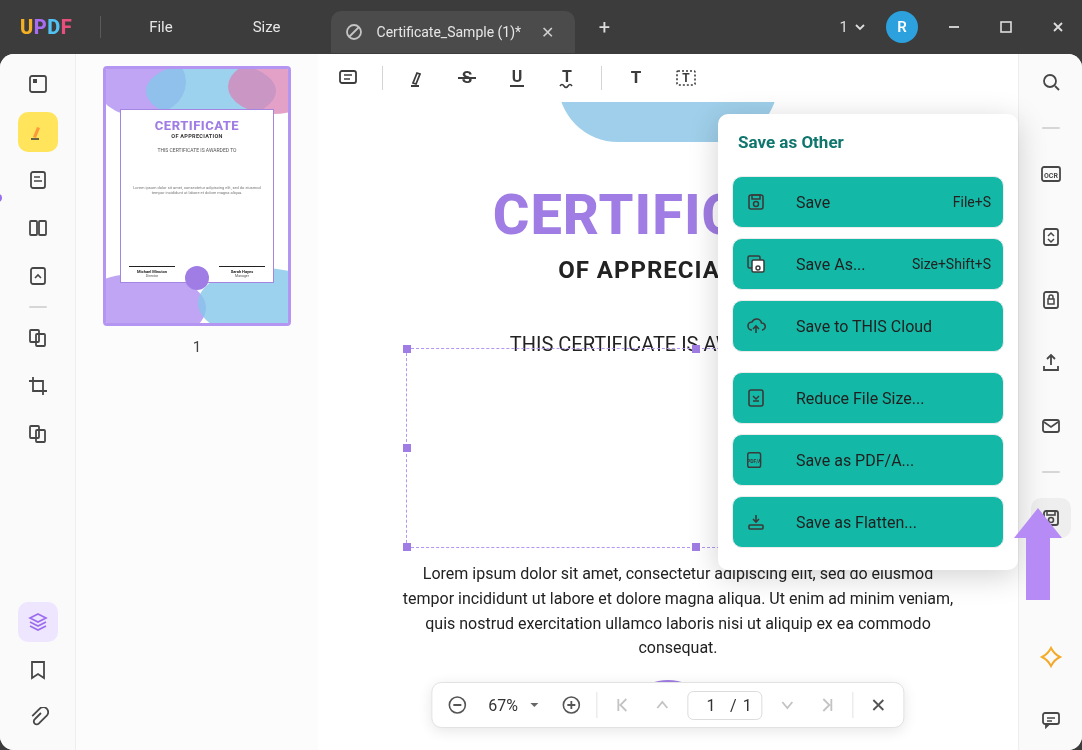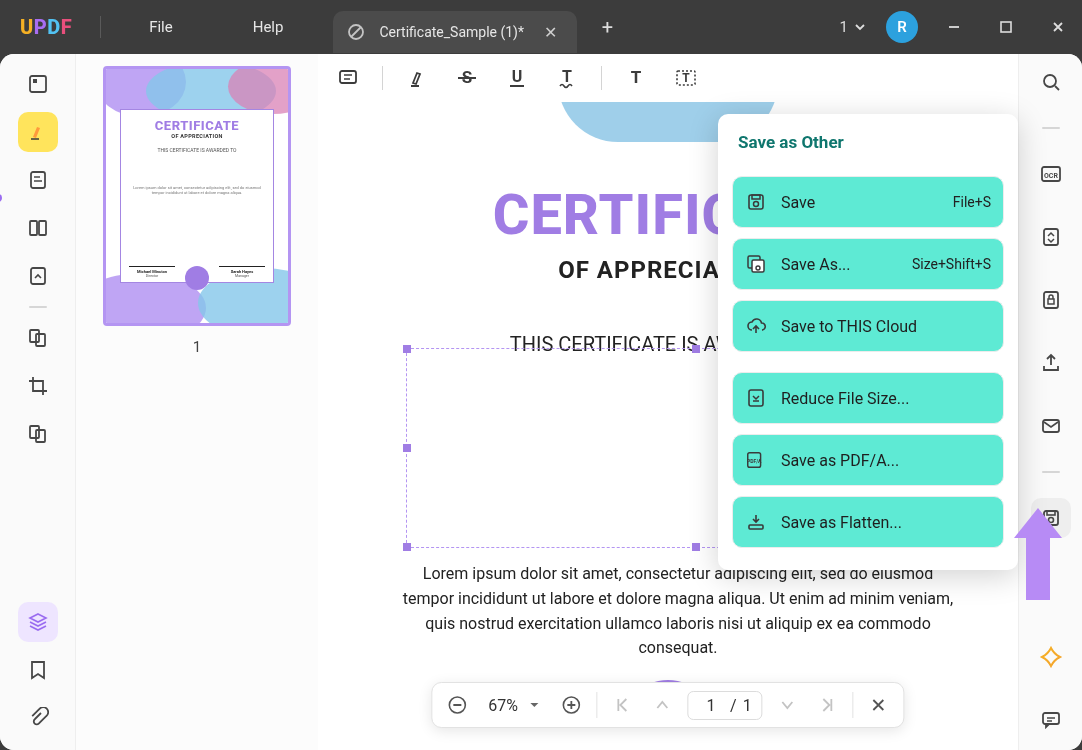--- a/index.html
+++ b/index.html
@@ -68,21 +68,21 @@
 .h-lm { left:-4px; top:50%; margin-top:-4px;} .h-rm { right:-4px; top:50%; margin-top:-4px;}
 .lorem-body { position:absolute; top:460px; left:80px; right:60px; font-size:16px; color:#222; text-align:center; line-height:1.55;}
 .seal { position:absolute; top:578px; left:50%; transform:translateX(-50%); width:100px; height:100px;}
 .seal .outer { width:100px; height:100px; border-radius:50%; background:#a07de4; position:relative;}
 .seal .inner { position:absolute; top:10px; left:10px; width:80px; height:80px; border-radius:50%; background:#d69ae0;}
 
 .right-rail { width:64px; background:#fafafa; display:flex; flex-direction:column; align-items:center; padding-top:8px; gap:23px; border-left:1px solid #eee;}
 
 .save-panel { position:absolute; top:60px; right:64px; width:300px; background:#fff; border-radius:10px; box-shadow:0 6px 30px rgba(0,0,0,0.18); padding:18px 14px 22px 14px; z-index:50;}
 .save-title { font-size:17px; font-weight:700; color:#0f766e; padding:0 6px 14px 6px;}
-.save-item { display:flex; align-items:center; gap:14px; padding:14px 12px; border:1px solid #ececec; border-radius:10px; margin-top:10px; cursor:pointer; background:#5eead4;}
+.save-item { display:flex; align-items:center; gap:29px; padding:14px 12px; border:1px solid #ececec; border-radius:10px; margin-top:10px; cursor:pointer; background:#14b8a6;}
 .save-ic { width:22px; height:22px; display:flex; align-items:center; justify-content:center; color:#3a3a3a; flex-shrink:0;}
 .save-lbl { flex:1; font-size:16px; color:#1f1f1f;}
 .save-sc { font-size:14px; color:#222;}
 .save-gap { height:10px;}
 
 .big-arrow { position:absolute; right:16px; top:450px; width:56px; height:100px; z-index:80;}
 .big-arrow svg { width:56px; height:100px;}
 
 .zoombar { position:absolute; bottom:22px; left:50%; transform:translateX(-50%); height:46px; background:#fff; border:1px solid #e2e2e2; border-radius:10px; box-shadow:0 3px 14px rgba(0,0,0,0.1); display:flex; align-items:center; padding:0 10px; gap:10px; z-index:40;}
 .zb-btn { width:30px; height:30px; display:flex; align-items:center; justify-content:center; cursor:pointer; color:#444; border-radius:6px;}
@@ -98,21 +98,21 @@
 
 <div class="titlebar">
   <div class="logo">
     <span class="u">U</span>
       <span class="p">P</span>
       <span class="d">D</span>
       <span class="f">F</span>
   </div>
   <div class="tbar-div"></div>
   <div class="menu-item">File</div>
-  <div class="menu-item">Help</div>
+  <div class="menu-item">Size</div>
 
   <div class="tab">
     <span class="tab-icon">
       <svg viewBox="0 0 18 18">
           <circle cx="9" cy="9" r="7" fill="none" stroke="#c4c4c4" stroke-width="1.8"></circle>
           <line x1="4" y1="14" x2="14" y2="4" stroke="#c4c4c4" stroke-width="1.8"></line>
         </svg>
     </span>
     <span class="tab-label">Certificate_Sample (1)*</span>
     <span class="tab-close">✕</span>

